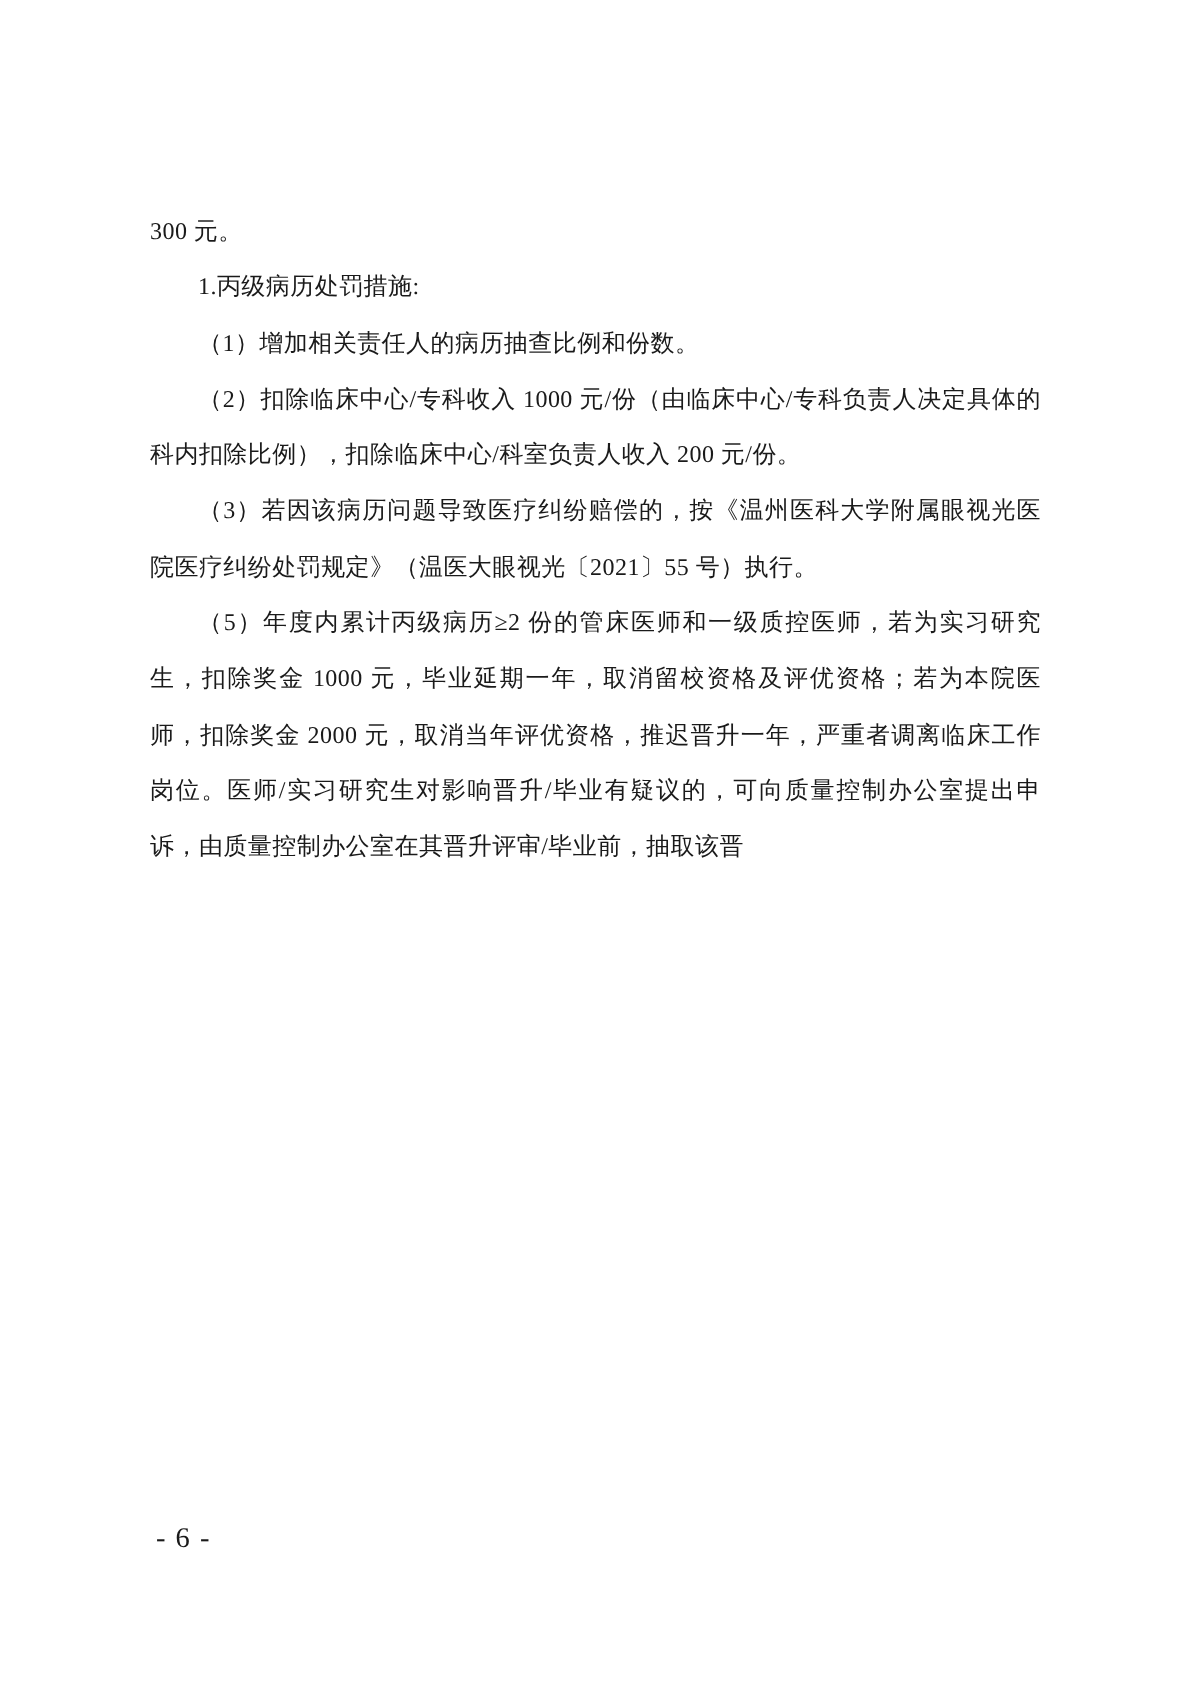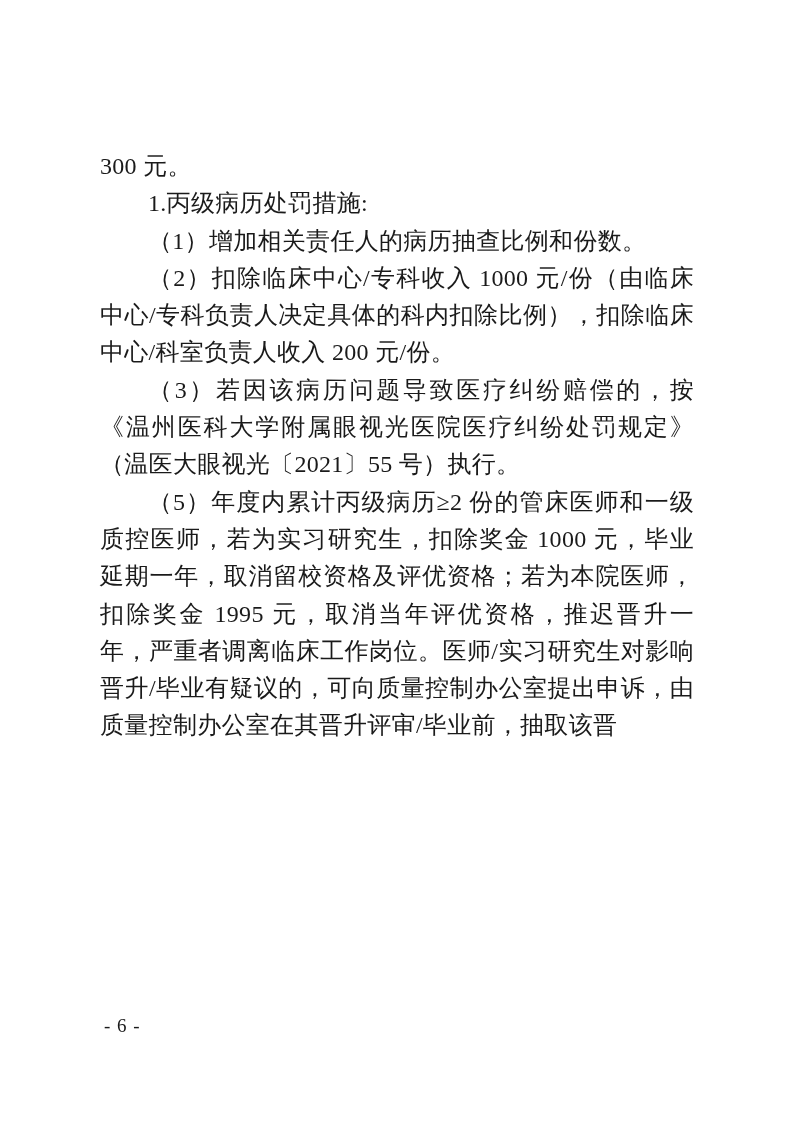--- a/index.html
+++ b/index.html
@@ -12,23 +12,23 @@
     width: 794px;
     height: 1123px;
     background: #ffffff;
     overflow: hidden;
     font-family: "Liberation Serif", "DejaVu Serif", serif;
     color: #1a1a1a;
   }
   .doc-body {
     position: absolute;
     left: 100px;
-    top: 148px;
+    top: 136px;
     width: 594px;
-    font-size: 24px;
+    font-size: 16px;
     line-height: 37.3px;
     text-align: justify;
     text-justify: inter-character;
     letter-spacing: 0.3px;
   }
   .doc-body p {
     margin: 0;
     padding: 0;
     text-indent: 2em;
   }
@@ -48,17 +48,17 @@
 </head>
 <body>
 
 <div class="page">
   <div class="doc-body">
     <p class="continuation">300 元。</p>
     <p>1.丙级病历处罚措施:</p>
     <p>（1）增加相关责任人的病历抽查比例和份数。</p>
     <p>（2）扣除临床中心/专科收入 1000 元/份（由临床中心/专科负责人决定具体的科内扣除比例），扣除临床中心/科室负责人收入 200 元/份。</p>
     <p>（3）若因该病历问题导致医疗纠纷赔偿的，按《温州医科大学附属眼视光医院医疗纠纷处罚规定》（温医大眼视光〔2021〕55 号）执行。</p>
-    <p>（5）年度内累计丙级病历≥2 份的管床医师和一级质控医师，若为实习研究生，扣除奖金 1000 元，毕业延期一年，取消留校资格及评优资格；若为本院医师，扣除奖金 1995 元，取消当年评优资格，推迟晋升一年，严重者调离临床工作岗位。医师/实习研究生对影响晋升/毕业有疑议的，可向质量控制办公室提出申诉，由质量控制办公室在其晋升评审/毕业前，抽取该晋</p>
+    <p>（5）年度内累计丙级病历≥2 份的管床医师和一级质控医师，若为实习研究生，扣除奖金 1000 元，毕业延期一年，取消留校资格及评优资格；若为本院医师，扣除奖金 2000 元，取消当年评优资格，推迟晋升一年，严重者调离临床工作岗位。医师/实习研究生对影响晋升/毕业有疑议的，可向质量控制办公室提出申诉，由质量控制办公室在其晋升评审/毕业前，抽取该晋</p>
   </div>
 
   <div class="page-footer">- 6 -</div>
 </div>
 
 </body></html>

